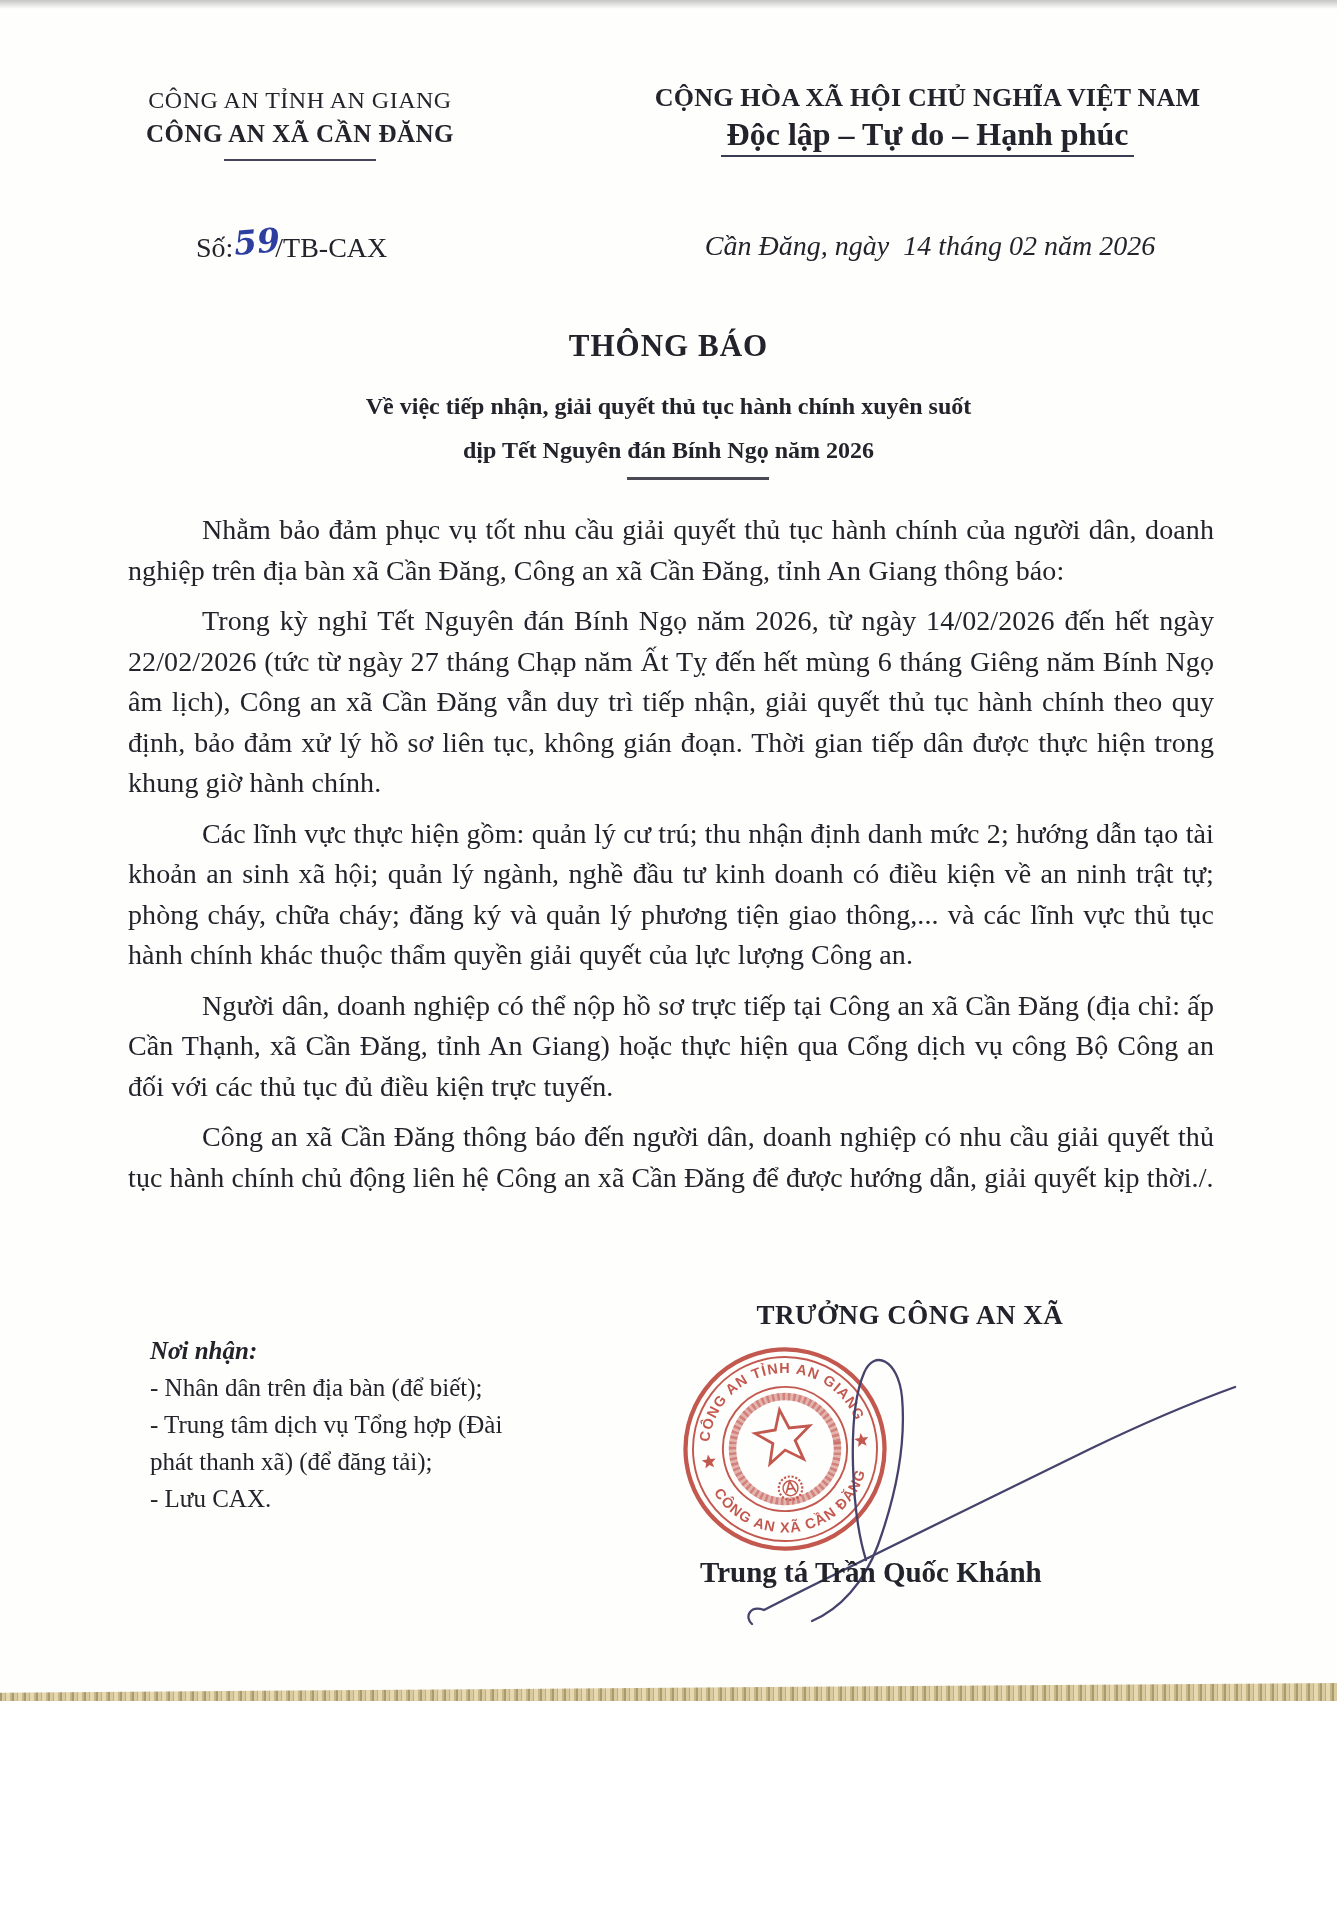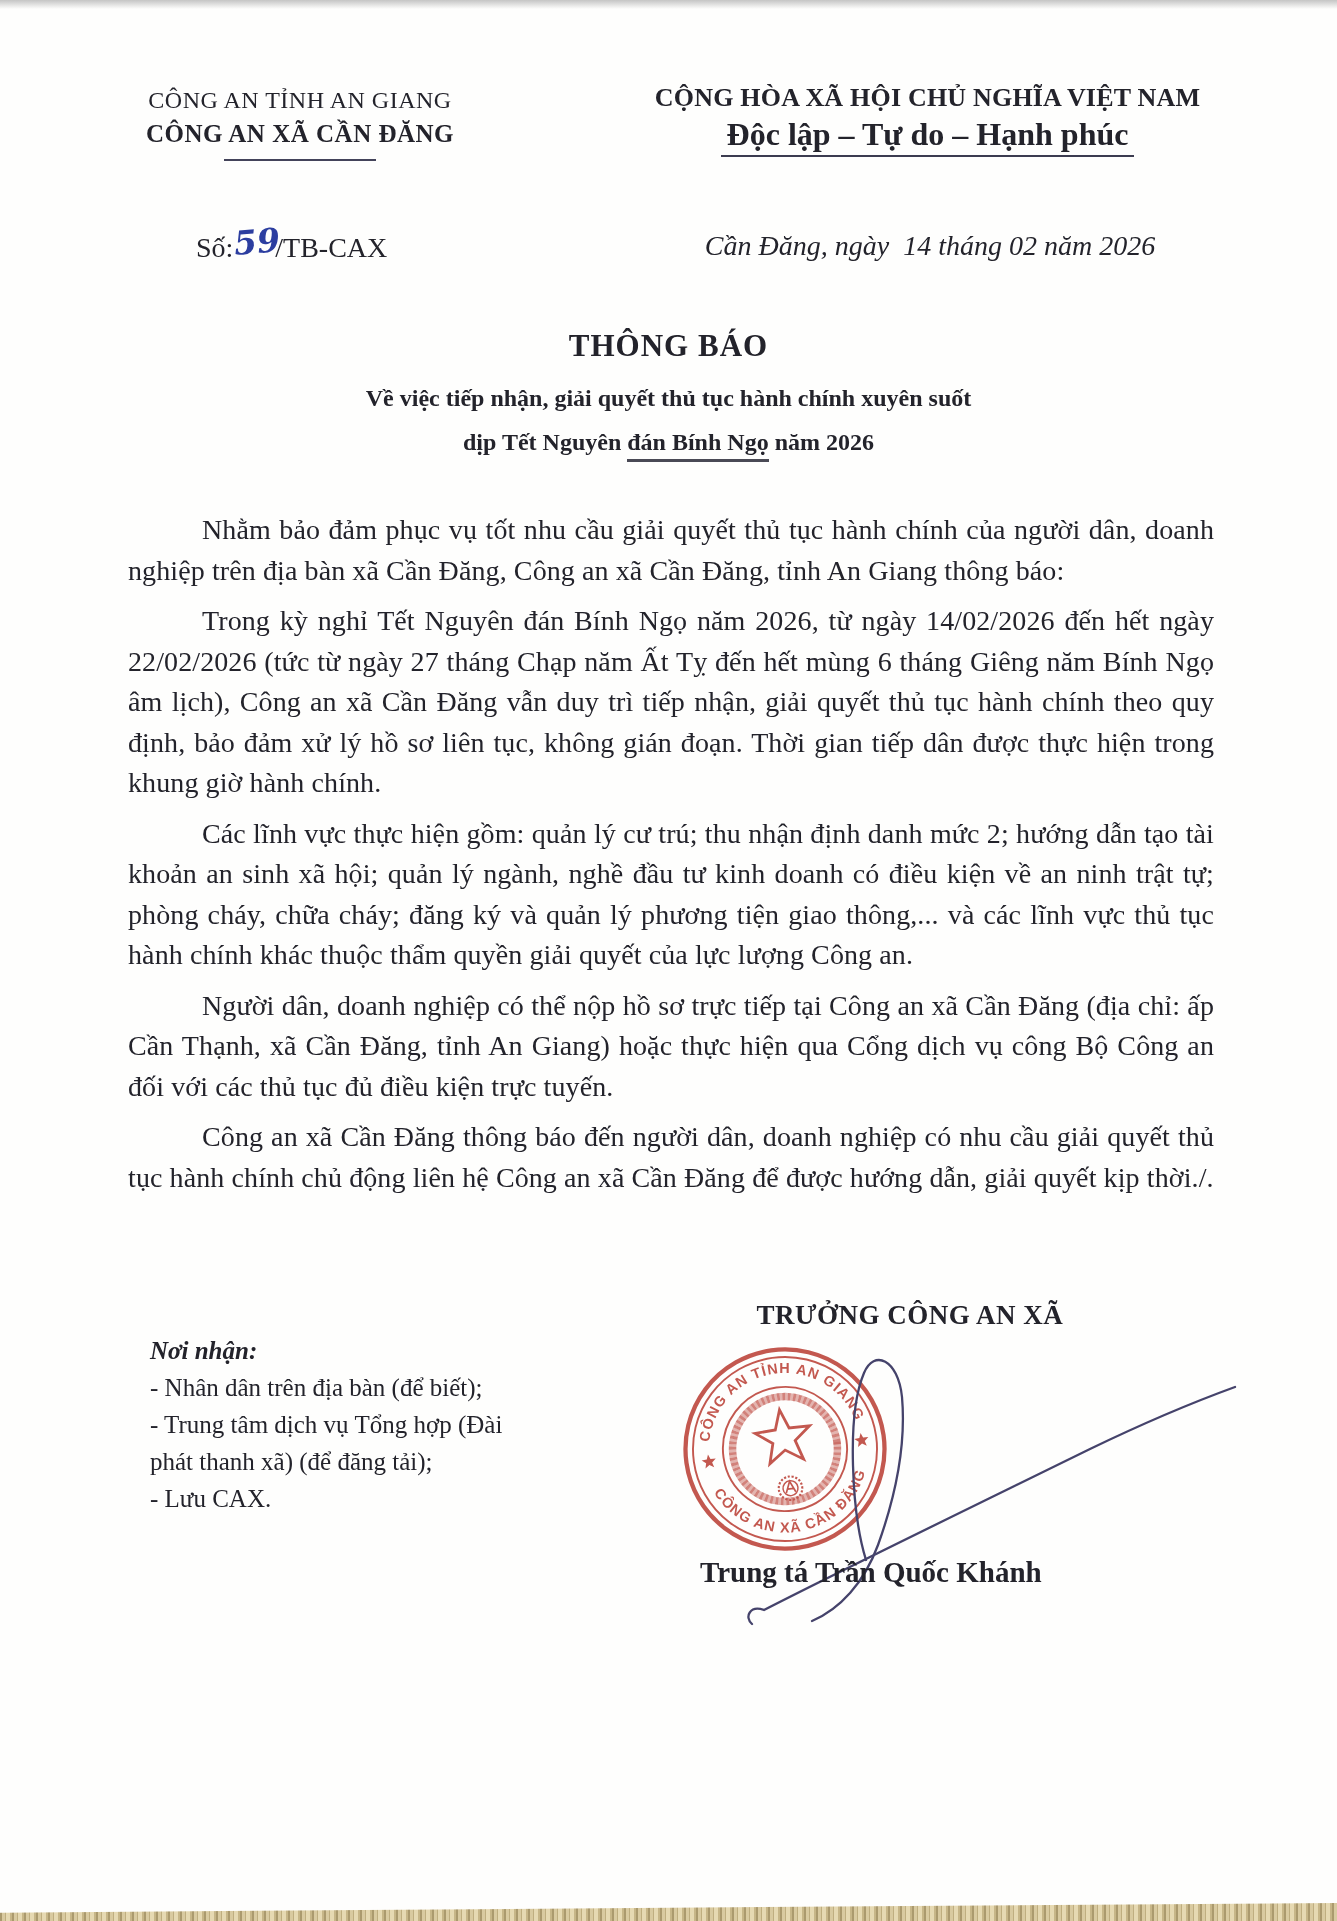--- a/index.html
+++ b/index.html
@@ -1,17 +1,17 @@
 <!DOCTYPE html>
 <html><head>
 <meta charset="utf-8">
 <style>
   html,body{margin:0;padding:0;background:#ffffff;}
   .page{
-    position:relative;width:1337px;height:1921px;overflow:hidden;
+    position:relative;width:1337px;height:1701px;overflow:hidden;
     background:#fefefd;
     font-family:"Liberation Serif","DejaVu Serif",serif;
     color:#23232b;
   }
   .scan-top{
     position:absolute;top:0;left:0;right:0;height:9px;
     background:linear-gradient(180deg,rgba(150,150,150,.55),rgba(150,150,150,0));
   }
   .scan-bottom{
     position:absolute;bottom:0;left:0;right:0;height:22px;
@@ -31,23 +31,23 @@
   .so-line{position:absolute;top:226px;left:196px;font-size:28px;}
   .so-line .hand{
     display:inline-block;color:#2c3ea0;font-size:33px;font-weight:700;font-style:italic;
     font-family:"DejaVu Serif",serif;transform:rotate(-5deg);
     position:relative;top:-4px;margin:0 -5px 0 1px;
   }
   .date-line{position:absolute;top:230px;left:640px;width:580px;text-align:center;
     font-style:italic;font-size:28px;white-space:pre;}
   
   .title-block{position:absolute;top:328px;left:0;right:0;text-align:center;}
-  .title-block .main{font-size:31px;font-weight:700;letter-spacing:1px;margin-bottom:12px;}
+  .title-block .main{font-size:31px;font-weight:700;letter-spacing:1px;margin-bottom:20px;}
   .title-block .sub{font-size:24px;font-weight:700;line-height:44px;}
-  .title-block .u{border-bottom:3px solid #4a4a55;padding-bottom:4px;}
+  .title-block .u{border-bottom:3px solid #4a4a55;padding-bottom:14px;}
   
   .content{position:absolute;top:510px;left:128px;width:1086px;}
   .para{
     font-size:28px;line-height:40.5px;text-align:justify;text-indent:74px;
     margin:0 0 10px 0;letter-spacing:.1px;
   }
   
   .recipients{position:absolute;top:1332px;left:150px;width:452px;font-size:25px;line-height:37px;}
   .recipients .label{font-weight:700;font-style:italic;font-size:25px;}
   .sig-title{position:absolute;top:1300px;left:650px;width:520px;text-align:center;

